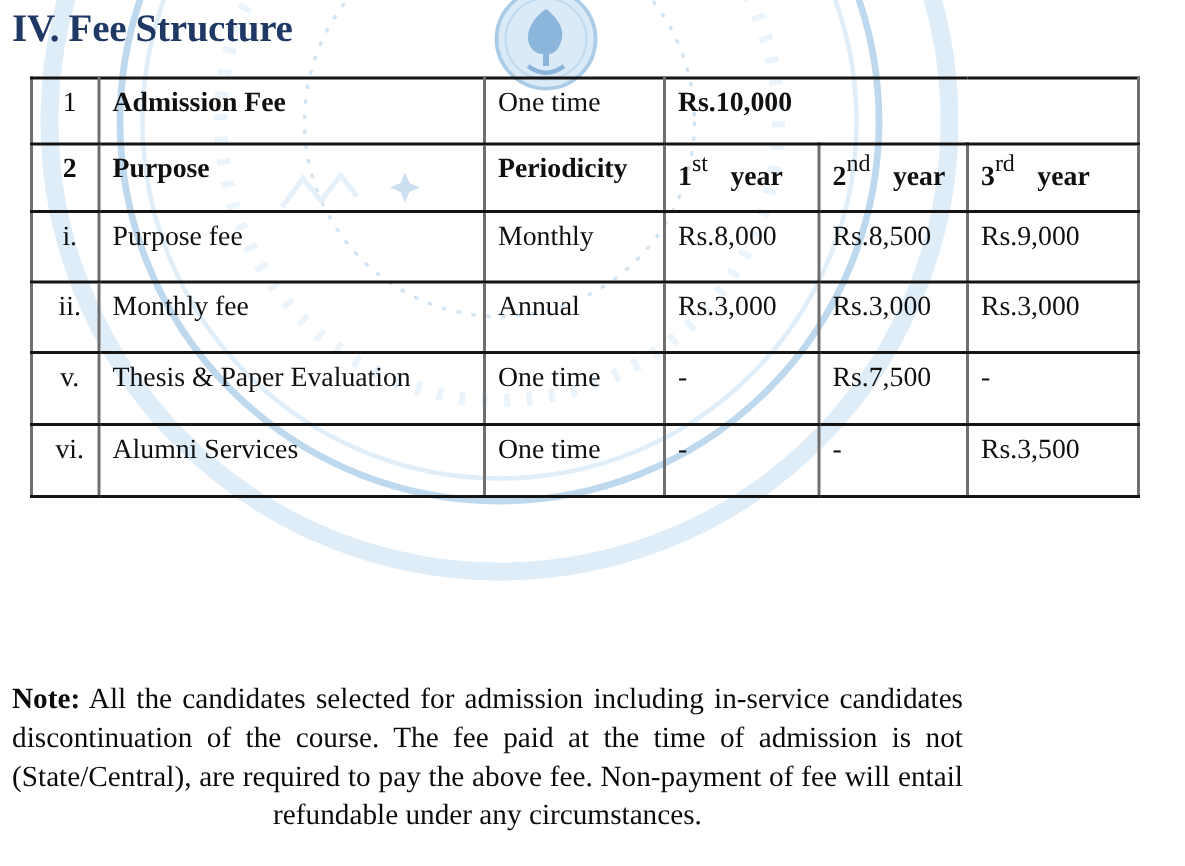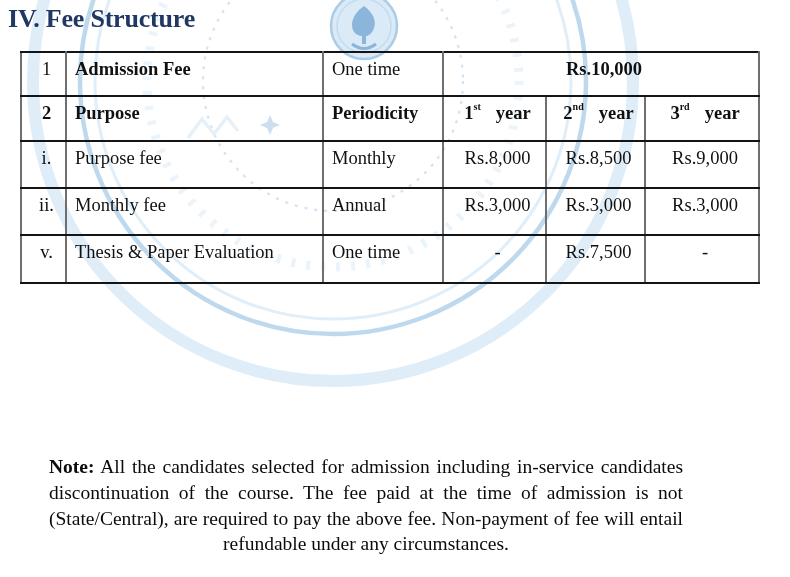--- a/index.html
+++ b/index.html
@@ -20,32 +20,32 @@
   }
   table.fee td{
     vertical-align:top;
     padding:6px 2px 0 8px;
     font-size:18.5px;color:#101010;
     border-left:2px solid #6f6f6f;border-right:2px solid #6f6f6f;
     border-top:2.2px solid #141414;border-bottom:2.2px solid #141414;
     white-space:nowrap;
   }
   td.serial{text-align:center;padding-left:0;padding-right:0}
-  td.center{text-align:center;padding-left:2px}
+  td.center{padding-left:2px}
   .bold{font-weight:bold}
   tr.r1{height:44px}
   tr.r2{height:45px}
   tr.dr{height:47px}
   tr.drl{height:48px}
-  .ord{font-size:10px;font-weight:bold;vertical-align:super;position:relative;top:-2px}
+  .ord{font-size:16px;font-weight:normal;vertical-align:super;position:relative;top:-2px}
   .yw{margin-left:15px}
   .note{
     position:absolute;left:0;top:454px;width:649px;z-index:1;
     box-sizing:border-box;padding:0 7px 0 8px;
-    font-size:19.5px;line-height:25.8px;color:#0b0b0b;margin-left:41px;
+    font-size:19.5px;line-height:25.8px;color:#0b0b0b;
   }
   .note .jline{text-align:justify;text-align-last:justify}
   .note .lastline{text-align:center}
   .note b{font-weight:bold}
 </style>
 </head>
 <body>
 
 <svg class="watermark" width="790" height="577" viewBox="0 0 790 577" aria-hidden="true">
   <g fill="none">
@@ -114,20 +114,28 @@
       <td class="center">Rs.3,000</td>
     </tr>
     <tr class="drl">
       <td class="serial">v.</td>
       <td>Thesis &amp; Paper Evaluation</td>
       <td>One time</td>
       <td class="center">-</td>
       <td class="center">Rs.7,500</td>
       <td class="center">-</td>
     </tr>
+    <tr class="drl">
+      <td class="serial">vi.</td>
+      <td>Alumni Services</td>
+      <td>One time</td>
+      <td class="center">-</td>
+      <td class="center">-</td>
+      <td class="center">Rs.3,500</td>
+    </tr>
   </tbody>
 </table>
 
 <div class="note">
   <div class="jline"><b>Note:</b><span> All the candidates selected for admission including in-service candidates</span></div>
   <div class="jline">discontinuation of the course. The fee paid at the time of admission is not</div>
   <div class="jline">(State/Central), are required to pay the above fee. Non-payment of fee will entail</div>
   <div class="lastline">refundable under any circumstances.</div>
 </div>
 

